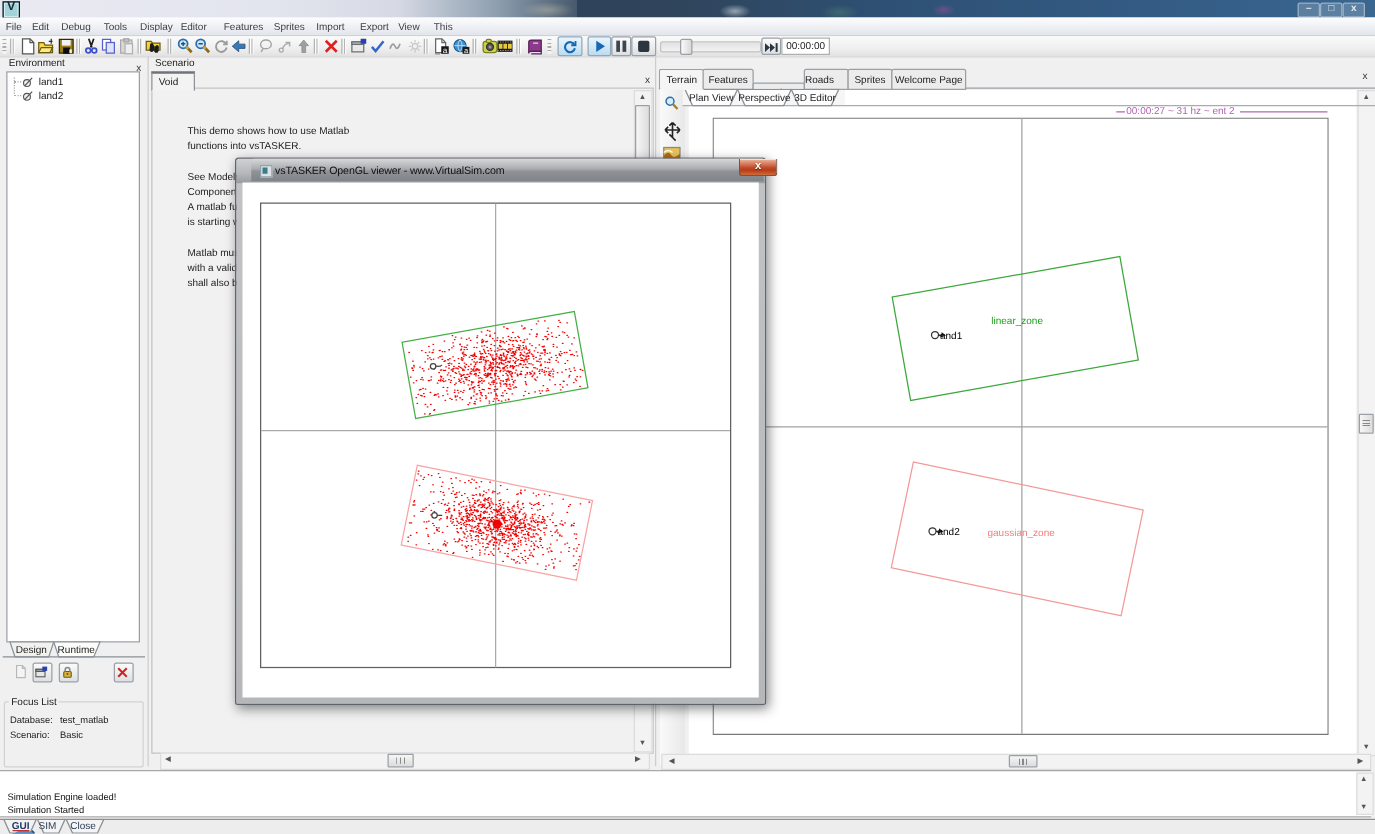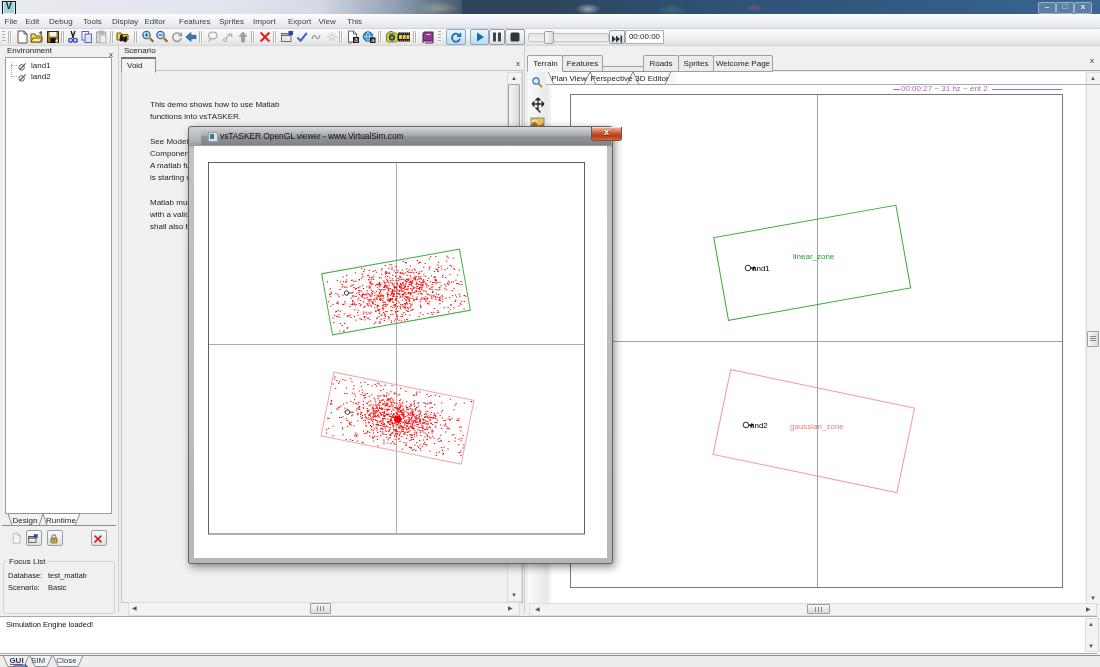--- a/index.html
+++ b/index.html
@@ -22,21 +22,21 @@
 #toolbar{left:0;top:29px;width:1100px;height:16px;background:linear-gradient(#fbfbfb,#efefef 60%,#e2e2e2);border-bottom:1px solid #d6d6d6}
 .tsep{position:absolute;top:2px;height:12px;width:1px;background:#b4b4b4;box-shadow:1px 0 0 #fcfcfc,2px 0 0 #b4b4b4,3px 0 0 #fcfcfc}
 .grip{position:absolute;top:2px;height:12px;width:3px;background:repeating-linear-gradient(#aaa 0 1px,#f4f4f4 1px 3px)}
 .ic{position:absolute;top:1px;width:14px;height:14px}
 .pbtn{position:absolute;top:0px;height:14px;border:1px solid #8ea8bc;border-radius:2px;background:linear-gradient(#eaf5fc,#bcdcf0)}
 .gbtn{position:absolute;top:0px;height:14px;border:1px solid #9aa0a6;border-radius:2px;background:linear-gradient(#fcfcfc,#dcdfe2)}
 .paneltitle{font-size:8px;color:#222}
 .t8{font-size:8px;color:#1a1a1a}
 #msg{left:0;top:616px;width:1097px;height:36px;background:#fff;border-top:1px solid #a8a8a8;border-bottom:1px solid #a8a8a8}
 #msg div{margin:0 0 0 6px;font-size:7.5px;color:#111;line-height:10px}
-#msg div:first-child{margin-top:3px}
+#msg div:first-child{margin-top:16px}
 #bottombar{left:0;top:655px;width:1100px;height:12px;background:#ededed;border-top:1px solid #8f8f8f}
 .sb{position:absolute;background:#f3f3f3;border:1px solid #dcdcdc}
 .sbthumb{position:absolute;background:linear-gradient(#f6f6f6,#dcdcdc);border:1px solid #9aa0a6;border-radius:1px}
 .sbthumbv{position:absolute;background:linear-gradient(90deg,#f6f6f6,#dcdcdc);border:1px solid #9aa0a6;border-radius:1px}
 .arr{position:absolute;font-size:6px;color:#555;line-height:6px}
 #glwin{left:188px;top:126px;width:423px;height:436px;border:1px solid #60656b;border-radius:3px 3px 2px 2px;
  background:linear-gradient(#cfd1d3,#b4b7ba 12px,#9a9da0 19px,#c0c2c4 20px,#b5b7b9 100%);
  box-shadow:2px 3px 9px rgba(0,0,0,.45)}
 #gltitle{position:absolute;left:12px;top:0;right:1px;height:18px;
  background:linear-gradient(#d6d8da,#aaadb0 45%,#8f9296 55%,#808387);border-radius:2px 2px 0 0}
@@ -294,21 +294,21 @@
 <span class="arr" style="left:132px;top:605px">◀</span>
 <span class="arr" style="left:508px;top:605px">▶</span>
 <div class="sbthumb" style="left:310px;top:603px;width:19px;height:9px">
     <div style="margin:2px auto 0;width:7px;height:5px;background:repeating-linear-gradient(90deg,#888 0 1px,transparent 1px 3px)"></div>
   </div>
 <div class="ab" style="left:524px;top:45px;width:1px;height:568px;background:#cdcdcd"></div>
 <div class="ab" style="left:527px;top:70px;width:573px;height:1px;background:#9aa0a6"></div>
 <div class="ab" style="left:527.4px;top:55px;width:34px;height:15px;border:1px solid #9aa0a6;border-bottom:1px solid #f5f5f5;background:#f5f5f5;z-index:3;border-radius:2px 2px 0 0;font-size:8px;color:#222;text-align:center;line-height:15px">Terrain</div>
 <div class="ab" style="left:562px;top:55px;width:39px;height:15px;border:1px solid #9aa0a6;background:#ececec;z-index:1;border-radius:2px 2px 0 0;font-size:8px;color:#222;text-align:center;line-height:15px">Features</div>
 <div class="ab" style="left:602px;top:66px;width:40px;height:15px;border:1px solid #9aa0a6;background:#ececec;z-index:1;border-radius:2px 2px 0 0;font-size:8px;color:#222;text-align:center;line-height:15px">Meshes</div>
-<div class="ab" style="left:643px;top:55px;width:34px;height:15px;border:1px solid #9aa0a6;background:#ececec;z-index:1;border-radius:2px 2px 0 0;font-size:8px;color:#222;text-align:center;line-height:15px">Roads</div>
+<div class="ab" style="left:643px;top:55px;width:34px;height:15px;border:1px solid #9aa0a6;background:#ececec;z-index:1;border-radius:2px 2px 0 0;font-size:8px;color:#222;line-height:15px">Roads</div>
 <div class="ab" style="left:678px;top:55px;width:34px;height:15px;border:1px solid #9aa0a6;background:#ececec;z-index:1;border-radius:2px 2px 0 0;font-size:8px;color:#222;text-align:center;line-height:15px">Sprites</div>
 <div class="ab" style="left:713px;top:55px;width:58px;height:15px;border:1px solid #9aa0a6;background:#ececec;z-index:1;border-radius:2px 2px 0 0;font-size:8px;color:#222;text-align:center;line-height:15px">Welcome Page</div>
 <span class="tx" style="left:1090px;top:56px;font-size:8px;color:#333">x</span>
 <div class="ab" style="left:528px;top:72px;width:20px;height:540px;background:linear-gradient(90deg,#fafafa,#e8e8e8)"><svg width="18" height="120" viewBox="0 0 18 120" style="margin-left:1px;margin-top:2px">
       <circle cx="7" cy="7" r="3.2" fill="#d8ecf8" stroke="#2a6fb0" stroke-width="1.2"></circle>
       <path d="M9.5 9.5l3.5 3.7" stroke="#a87c28" stroke-width="1.8"></path>
       <path d="M9 24v12M3 30h12M9 24l-2.5 2.5M9 24l2.5 2.5M9 36l-2.5-2.5M9 36l2.5 2.5M3 30l2.5-2.5M3 30l2.5 2.5M15 30l-2.5-2.5M15 30l-2.5 2.5" stroke="#222" stroke-width="1.3" fill="none"></path>
       <rect x="2" y="44" width="13" height="11" fill="#e8c35a" stroke="#888"></rect>
       <path d="M2 51c2-3 4-4 6-1s4 1 7-1v5H2z" fill="#b06a1a"></path>
       <path d="M2 48c2-2 5-2 7 0" stroke="#fff" fill="none"></path>
@@ -385,20 +385,21 @@
 <path d="M202.2 273.6h.5M178.8 260.9h.5M213.3 261.6h.5M200.9 261.6h.5M196.5 274.1h.5M219.0 269.3h.5M222.5 289.8h.5M199.4 256.3h.5M233.7 265.2h.5M165.5 263.4h.5M179.7 269.2h.5M173.2 266.9h.5M216.7 262.8h.5M225.5 268.4h.5M192.2 279.9h.5M190.2 265.3h.5M178.0 261.7h.5M217.4 281.8h.5M228.1 281.5h.5M191.1 269.8h.5M196.0 288.9h.5M197.4 256.4h.5M202.2 276.1h.5M215.0 268.1h.5M152.1 272.7h.5M193.5 259.9h.5M220.2 282.7h.5M184.1 264.1h.5M226.5 304.2h.5M234.6 281.1h.5M178.0 290.9h.5M187.4 261.8h.5M234.2 272.0h.5M166.3 268.7h.5M183.7 250.0h.5M169.3 255.3h.5M201.1 287.9h.5M209.3 285.4h.5M215.0 272.3h.5M207.6 285.2h.5M171.4 270.8h.5M228.9 282.5h.5M204.3 262.2h.5M192.8 280.5h.5M243.1 274.2h.5M203.2 288.3h.5M213.6 263.3h.5M217.0 302.0h.5M249.9 274.6h.5M206.1 258.2h.5M221.2 263.8h.5M150.6 265.8h.5M181.0 270.9h.5M250.9 274.5h.5M246.3 289.2h.5M196.0 291.7h.5M183.2 269.6h.5M171.2 274.2h.5M174.7 276.1h.5M188.7 278.6h.5M168.3 246.8h.5M197.7 287.6h.5M199.5 271.4h.5M175.3 268.5h.5M171.6 279.3h.5M182.5 240.0h.5M190.5 278.9h.5M197.6 274.8h.5M212.3 292.6h.5M163.3 268.8h.5M192.5 285.3h.5M201.5 284.2h.5M212.7 262.0h.5M222.3 276.1h.5M195.6 263.6h.5M230.9 277.8h.5M256.2 274.1h.5M216.3 259.2h.5M238.3 278.5h.5M225.9 273.9h.5M212.6 279.7h.5M195.5 288.9h.5M210.2 270.2h.5M249.9 279.7h.5M203.0 285.7h.5M184.6 279.4h.5M196.2 254.1h.5M221.4 275.9h.5M193.0 254.1h.5M226.2 267.7h.5M221.5 270.4h.5M209.7 271.7h.5M241.8 276.5h.5M174.9 268.4h.5M191.5 272.9h.5M197.2 287.5h.5M211.4 282.0h.5M176.5 255.0h.5M188.7 283.4h.5M232.4 281.1h.5M197.7 258.1h.5M226.5 265.9h.5M198.6 271.3h.5M187.0 269.5h.5M214.5 277.7h.5M235.9 262.0h.5M203.3 268.1h.5M170.2 287.3h.5M189.9 250.4h.5M196.3 255.8h.5M197.5 270.8h.5M181.9 270.4h.5M219.8 268.7h.5M179.4 268.3h.5M225.3 274.8h.5M181.6 258.1h.5M181.7 266.7h.5M228.9 273.2h.5M218.3 278.2h.5M194.2 277.0h.5M191.7 259.6h.5M198.3 269.4h.5M206.4 260.8h.5M209.4 268.8h.5M226.1 277.4h.5M183.4 274.9h.5M205.0 263.3h.5M203.3 278.2h.5M173.1 264.3h.5M229.6 273.9h.5M240.8 276.5h.5M204.3 265.2h.5M163.5 267.2h.5M187.6 254.9h.5M222.8 280.2h.5M159.0 256.7h.5M155.6 277.4h.5M192.5 263.9h.5M212.4 276.6h.5M219.5 282.4h.5M223.5 283.7h.5M146.9 276.7h.5M186.1 285.6h.5M181.2 265.7h.5M181.6 262.5h.5M216.6 289.7h.5M210.8 277.9h.5M186.3 267.5h.5M207.3 273.3h.5M205.2 281.9h.5M228.8 286.0h.5M194.7 248.0h.5M218.0 266.9h.5M187.9 263.4h.5M214.4 263.7h.5M199.5 283.6h.5M205.9 286.0h.5M203.0 271.0h.5M233.0 293.7h.5M188.5 266.4h.5M180.1 282.8h.5M189.6 278.6h.5M213.1 277.5h.5M218.0 281.9h.5M203.6 268.3h.5M187.2 282.4h.5M195.9 268.2h.5M188.0 276.7h.5M216.5 267.9h.5M205.4 266.1h.5M208.9 276.4h.5M205.3 276.0h.5M203.2 287.6h.5M229.2 277.3h.5M193.2 275.7h.5M212.4 280.0h.5M209.8 296.6h.5M188.3 272.7h.5M241.2 269.7h.5M211.9 259.9h.5M180.7 264.8h.5M224.2 278.2h.5M218.3 263.6h.5M221.3 264.0h.5M201.6 262.1h.5M196.5 270.6h.5M206.0 279.1h.5M176.6 259.0h.5M209.1 264.3h.5M202.8 285.1h.5M219.2 293.6h.5M198.3 276.5h.5M217.8 268.5h.5M175.0 259.7h.5M186.3 275.5h.5M223.8 257.2h.5M237.9 261.5h.5M220.7 284.8h.5M175.2 250.3h.5M183.5 258.9h.5M186.5 289.6h.5M230.9 271.5h.5M188.1 282.4h.5M209.2 269.3h.5M215.7 262.1h.5M212.5 277.7h.5M200.8 269.7h.5M208.9 281.3h.5M224.6 260.0h.5M206.1 277.4h.5M202.2 273.7h.5M218.7 283.2h.5M235.1 280.9h.5M257.8 272.3h.5M177.1 280.5h.5M207.8 282.3h.5M204.2 281.8h.5M179.4 273.5h.5M197.0 274.4h.5M190.6 263.3h.5M186.7 249.7h.5M194.0 253.3h.5M217.3 272.9h.5M186.5 244.5h.5M193.8 262.9h.5M199.0 279.7h.5M184.5 257.8h.5M173.6 285.6h.5M173.2 247.6h.5M186.1 275.1h.5M236.8 257.5h.5M166.7 267.6h.5M217.5 291.8h.5M184.3 264.1h.5M185.7 254.5h.5M221.7 262.9h.5M213.4 280.2h.5M214.7 282.7h.5M202.0 275.3h.5M222.2 269.7h.5M192.0 257.3h.5M212.0 264.0h.5M225.5 264.5h.5M205.4 254.5h.5M182.7 278.2h.5M235.6 291.0h.5M195.7 283.4h.5M178.9 284.4h.5M217.7 266.9h.5M233.8 257.4h.5M214.7 275.5h.5M178.6 263.0h.5M206.9 259.6h.5M209.0 276.6h.5M217.6 268.9h.5M171.9 271.5h.5M175.7 269.5h.5M209.2 262.9h.5M203.7 270.7h.5M214.1 267.2h.5M227.3 279.1h.5M174.8 264.1h.5M181.4 255.8h.5M190.1 272.4h.5M235.8 274.6h.5M199.3 268.0h.5M223.6 275.8h.5M148.4 283.0h.5M207.2 275.4h.5M223.2 272.4h.5M234.6 270.0h.5M191.9 250.6h.5M246.4 279.0h.5M186.4 267.3h.5M236.0 271.3h.5M238.7 285.5h.5M201.6 274.6h.5M174.3 271.9h.5M251.5 277.8h.5M209.2 288.0h.5M177.5 271.9h.5M216.0 266.7h.5M181.7 266.7h.5M205.7 282.1h.5M182.0 260.0h.5M153.0 274.4h.5M219.2 269.8h.5M192.6 249.6h.5M199.4 277.9h.5M207.0 266.4h.5M199.8 270.8h.5M188.8 266.5h.5M209.1 283.5h.5M216.5 273.6h.5M206.7 280.8h.5M198.0 260.8h.5M204.5 271.9h.5M237.3 271.5h.5M229.8 276.2h.5M194.6 292.1h.5M219.1 265.8h.5M216.5 277.6h.5M218.2 270.1h.5M205.4 275.7h.5M217.6 264.8h.5M199.7 264.2h.5M224.1 256.7h.5M214.6 286.0h.5M220.2 274.6h.5M219.5 276.6h.5M220.5 260.3h.5M186.3 283.0h.5M178.6 277.3h.5M209.6 268.0h.5M196.9 272.3h.5M222.0 271.6h.5M190.1 277.9h.5M200.2 246.9h.5M176.5 267.3h.5M202.4 273.2h.5M195.2 278.0h.5M231.8 265.7h.5M208.2 263.8h.5M237.3 266.4h.5M187.3 277.4h.5M170.7 268.7h.5M226.1 286.9h.5M214.4 281.9h.5M237.5 285.0h.5M193.7 257.2h.5M169.2 262.3h.5M236.5 292.1h.5M211.6 276.8h.5M195.9 259.9h.5M253.9 273.0h.5M208.8 268.2h.5M190.0 266.6h.5M215.0 275.4h.5M195.9 270.5h.5M188.7 273.8h.5M213.7 285.1h.5M206.8 279.4h.5M205.3 261.6h.5M200.8 293.1h.5M178.9 264.9h.5M223.7 269.2h.5M245.5 292.2h.5M210.4 288.2h.5M233.3 283.4h.5M246.6 294.7h.5M202.8 270.5h.5M193.0 268.8h.5M188.9 258.0h.5M194.9 281.6h.5M223.2 278.6h.5M200.5 289.4h.5M232.7 275.4h.5M191.0 282.2h.5M241.7 281.8h.5M196.7 289.4h.5M205.0 273.6h.5M205.4 288.4h.5M203.9 262.7h.5M205.1 269.2h.5M220.3 271.1h.5M202.1 284.0h.5M220.3 254.8h.5M192.1 258.8h.5M189.3 272.6h.5M176.7 267.3h.5M221.7 276.4h.5M187.8 274.4h.5M216.0 273.2h.5M207.1 280.7h.5M206.2 287.1h.5M203.3 263.2h.5M215.8 288.6h.5M218.3 267.8h.5M243.8 267.2h.5M201.9 271.5h.5M198.9 270.4h.5M180.5 270.6h.5M255.0 270.7h.5M192.0 268.8h.5M225.1 270.3h.5M220.6 286.8h.5M180.8 268.0h.5M194.3 263.7h.5M224.2 265.2h.5M206.4 272.3h.5M175.4 286.5h.5M212.5 255.7h.5M239.7 272.1h.5M211.1 286.2h.5M215.7 284.9h.5M233.7 275.7h.5M252.1 280.3h.5M207.7 268.1h.5M194.8 260.9h.5M205.1 269.2h.5M194.7 275.7h.5M176.2 270.2h.5M205.4 256.8h.5M185.6 266.3h.5M233.3 271.2h.5M200.5 284.2h.5M152.7 247.5h.5M185.5 256.4h.5M215.4 260.4h.5M183.4 286.5h.5M192.7 267.9h.5M184.0 278.6h.5M220.0 257.6h.5M194.0 268.0h.5M179.1 291.7h.5M221.4 274.4h.5M180.7 253.9h.5M209.0 266.9h.5M182.8 261.9h.5M194.0 268.7h.5M192.4 268.4h.5M179.5 262.3h.5M193.1 254.3h.5M234.0 277.9h.5M178.7 266.9h.5M248.2 264.4h.5M218.9 281.2h.5M236.3 277.0h.5M188.4 287.4h.5M224.6 281.6h.5M208.2 266.4h.5M248.1 271.9h.5M189.7 288.4h.5M226.8 289.5h.5M188.8 275.3h.5M231.0 287.1h.5M197.5 257.0h.5M176.3 279.5h.5M173.4 265.2h.5M190.1 269.7h.5M233.3 289.8h.5M172.9 272.7h.5M189.0 253.9h.5M198.4 279.0h.5M203.2 271.2h.5M204.7 285.9h.5M236.2 281.8h.5M196.3 278.4h.5M172.9 257.1h.5M219.7 268.1h.5M195.4 260.3h.5M196.5 275.9h.5M206.9 264.8h.5M237.1 277.4h.5M224.3 301.4h.5M201.3 284.0h.5M189.6 298.0h.5M213.3 269.9h.5M187.5 263.3h.5M164.9 263.5h.5M186.4 279.4h.5M224.8 271.6h.5M183.3 293.5h.5M193.0 264.6h.5M230.6 296.3h.5M235.8 271.9h.5M236.1 273.6h.5M185.1 276.0h.5M213.4 277.5h.5M232.4 277.9h.5M225.7 275.0h.5M193.9 276.4h.5M199.3 268.4h.5M182.8 290.8h.5M189.7 280.6h.5M209.7 281.6h.5M212.8 266.2h.5M216.3 280.6h.5M208.5 268.4h.5M232.6 270.4h.5M196.7 245.8h.5M209.2 268.2h.5M159.1 243.0h.5M222.9 261.5h.5M213.0 289.2h.5M222.5 273.0h.5M206.0 264.4h.5M200.6 290.2h.5M203.6 265.6h.5M226.1 299.0h.5M183.5 265.6h.5M200.9 276.3h.5M217.5 271.5h.5M197.3 265.4h.5M183.6 270.9h.5M194.6 285.6h.5M210.4 275.2h.5M239.8 269.4h.5M196.3 252.7h.5M155.0 276.0h.5M227.2 269.9h.5M206.1 261.9h.5M215.8 280.3h.5M200.5 277.5h.5M201.8 279.0h.5M163.7 258.3h.5M219.6 255.8h.5M178.7 273.8h.5M217.4 275.2h.5M162.4 264.0h.5M230.2 268.5h.5M198.1 277.5h.5M153.2 263.3h.5M204.6 276.1h.5M202.2 285.6h.5M205.3 270.6h.5M179.6 264.2h.5M251.0 278.8h.5M195.1 253.7h.5M224.7 272.6h.5M147.1 271.5h.5M214.1 282.7h.5M214.2 268.3h.5M204.6 259.2h.5M228.1 281.8h.5M189.6 269.6h.5M211.9 275.3h.5M198.1 286.7h.5M208.9 270.7h.5M179.4 279.0h.5M215.8 277.6h.5M212.6 282.8h.5M210.5 265.8h.5M209.5 272.3h.5M193.8 273.2h.5M190.2 267.6h.5M197.9 271.5h.5M211.4 270.5h.5M173.3 285.1h.5M205.4 248.3h.5M234.5 286.8h.5M218.3 276.0h.5M185.5 256.1h.5M230.9 270.7h.5M170.5 249.2h.5M197.7 277.2h.5M225.5 284.3h.5M216.8 279.1h.5M207.5 290.4h.5M184.9 250.2h.5M171.2 251.7h.5M215.6 269.6h.5M207.8 280.5h.5M238.2 284.0h.5M193.1 258.5h.5M179.8 267.4h.5M189.8 277.4h.5M167.0 248.7h.5M193.9 275.9h.5M199.5 280.9h.5M196.5 281.9h.5M238.6 290.2h.5M242.9 276.3h.5M199.8 248.1h.5M193.6 254.7h.5M231.6 267.5h.5M226.0 273.4h.5M174.8 273.6h.5M187.0 268.5h.5M185.4 271.1h.5M172.3 280.1h.5M193.8 252.6h.5M175.3 268.5h.5M217.4 281.4h.5M210.3 286.9h.5M161.6 286.9h.5M186.8 279.5h.5M192.3 258.1h.5M231.4 283.7h.5M190.8 260.0h.5M220.7 279.8h.5M238.8 272.2h.5M185.2 262.5h.5M213.9 276.8h.5M206.6 265.8h.5M222.1 276.4h.5M174.1 265.3h.5M194.3 275.7h.5M169.0 258.5h.5M221.3 263.0h.5M164.9 245.0h.5M203.9 276.9h.5M168.3 271.5h.5M189.6 257.7h.5M189.6 249.0h.5M203.5 279.2h.5M215.1 274.5h.5M226.5 285.0h.5M233.0 278.2h.5M201.7 285.1h.5M179.1 271.2h.5M230.3 276.6h.5M174.9 276.8h.5M206.1 260.5h.5M188.9 268.5h.5M190.2 270.6h.5M208.5 269.7h.5M178.6 270.4h.5M202.5 267.5h.5M205.2 254.5h.5M222.5 296.6h.5M228.2 276.8h.5M221.2 272.6h.5M208.1 257.7h.5M241.1 280.0h.5M225.6 274.3h.5M179.8 252.1h.5M208.3 285.5h.5M212.2 283.8h.5M189.9 249.8h.5M207.9 281.3h.5M198.7 263.2h.5M183.2 276.4h.5M204.3 277.9h.5M188.6 280.1h.5M176.5 272.8h.5M201.4 287.7h.5M164.8 261.1h.5M229.3 274.0h.5M197.3 267.8h.5M206.9 268.5h.5M220.4 299.0h.5M224.0 278.5h.5M195.0 284.5h.5M210.6 276.8h.5M225.1 276.1h.5M232.6 288.5h.5M188.3 262.7h.5M209.1 281.1h.5M177.8 281.2h.5M184.3 270.0h.5M201.7 274.2h.5M199.9 267.9h.5M178.5 275.2h.5M182.0 278.5h.5M199.4 283.4h.5M173.0 262.4h.5M206.5 273.7h.5M179.0 258.9h.5M232.6 282.8h.5M205.3 280.6h.5M218.7 277.2h.5M195.1 270.0h.5M226.0 281.4h.5M213.4 277.6h.5M218.1 280.4h.5M206.8 265.7h.5M218.2 266.6h.5M201.8 266.9h.5M218.1 265.8h.5M195.9 274.0h.5M192.2 291.2h.5M206.3 273.8h.5M208.7 256.1h.5M203.6 263.8h.5M188.4 258.7h.5M196.4 276.0h.5M223.0 278.5h.5M202.4 290.6h.5M210.3 274.6h.5M192.4 268.4h.5M230.7 290.9h.5M200.7 261.6h.5M215.2 274.3h.5M200.5 283.7h.5M228.7 279.9h.5M168.3 269.5h.5M160.3 253.7h.5M198.7 254.9h.5M149.2 258.0h.5M183.5 278.7h.5M188.0 263.2h.5M199.0 259.8h.5M219.8 259.0h.5M169.2 285.2h.5M217.0 258.2h.5M230.8 271.1h.5M240.0 267.2h.5M177.1 274.0h.5M198.5 253.1h.5M247.4 266.0h.5M181.0 269.7h.5M231.2 260.6h.5M210.3 279.0h.5M213.1 286.6h.5M166.9 266.0h.5M177.8 240.0h.5M185.4 261.6h.5M217.3 272.3h.5M218.1 289.4h.5M182.9 284.3h.5M207.7 283.8h.5M206.2 273.4h.5M182.8 265.6h.5M179.5 266.4h.5M162.0 257.2h.5M178.7 262.6h.5M185.7 262.4h.5M228.8 277.1h.5M217.6 288.7h.5M200.4 257.3h.5M204.8 292.4h.5M182.0 274.6h.5M148.8 270.9h.5M206.9 272.6h.5M213.8 273.8h.5M181.8 281.0h.5M228.2 273.1h.5M226.0 267.0h.5M219.0 274.8h.5M161.4 257.8h.5M199.4 285.9h.5M214.6 276.3h.5M181.1 273.7h.5M189.8 270.4h.5M219.8 275.9h.5M243.6 293.1h.5M218.5 279.1h.5M156.2 293.8h.5M173.8 238.6h.5M174.2 276.7h.5M242.2 309.5h.5M148.1 281.8h.5M212.2 299.2h.5M157.7 235.8h.5M190.3 266.1h.5M159.9 279.8h.5M170.6 236.3h.5M244.9 306.0h.5M200.7 298.3h.5M202.6 262.4h.5M212.2 296.9h.5M277.3 255.6h.5M190.4 255.7h.5M164.6 256.5h.5M264.9 293.1h.5M136.9 255.5h.5M170.9 268.8h.5M203.9 249.0h.5M186.9 239.9h.5M232.5 248.4h.5M245.9 269.6h.5M228.5 284.4h.5M240.2 297.6h.5M228.6 281.6h.5M139.1 280.1h.5M189.8 296.2h.5M216.9 301.7h.5M193.8 293.8h.5M218.4 304.2h.5M171.4 276.8h.5M167.3 240.7h.5M222.2 247.9h.5M216.9 259.3h.5M215.1 301.3h.5M205.4 261.9h.5M219.3 249.4h.5M180.4 290.5h.5M189.3 243.4h.5M194.1 253.3h.5M241.4 249.2h.5M218.7 293.4h.5M193.5 297.1h.5M232.9 293.2h.5M231.7 298.3h.5M197.1 252.0h.5M267.5 292.4h.5M202.6 257.6h.5M247.3 301.6h.5M197.2 258.9h.5M212.1 261.3h.5M183.8 299.8h.5M236.4 268.2h.5M226.0 302.4h.5M169.5 249.5h.5M241.7 270.1h.5M211.5 298.9h.5M207.0 264.7h.5M157.0 276.3h.5M148.9 288.8h.5M242.6 306.8h.5M232.4 299.2h.5M225.7 246.0h.5M177.6 248.8h.5M145.1 271.4h.5M244.6 295.5h.5M150.4 247.4h.5M254.6 295.6h.5M174.7 269.6h.5M137.2 266.7h.5M153.3 280.4h.5M201.6 270.7h.5M184.1 252.7h.5M241.5 272.5h.5M228.1 280.9h.5M247.2 295.1h.5M223.5 300.0h.5M184.9 259.4h.5M217.0 301.8h.5M201.7 247.3h.5M222.2 287.7h.5M234.8 250.6h.5M240.5 268.3h.5M144.1 261.2h.5M202.9 261.4h.5M253.8 302.9h.5M239.0 271.5h.5M177.2 283.7h.5M199.0 281.0h.5M155.6 278.4h.5M188.4 285.9h.5M265.7 306.5h.5M222.4 286.3h.5M191.5 259.7h.5M229.8 298.1h.5M182.5 278.9h.5M192.9 263.4h.5M217.1 293.8h.5M214.6 271.6h.5M190.9 239.2h.5M237.9 287.1h.5M268.7 301.9h.5M196.8 273.3h.5M169.3 261.3h.5M145.2 235.8h.5M265.4 281.1h.5M218.5 282.0h.5M206.3 253.8h.5M263.2 273.9h.5M221.5 304.5h.5M208.2 303.1h.5M256.3 253.2h.5M132.4 283.7h.5M145.3 261.3h.5M139.0 238.0h.5M248.8 308.4h.5M228.2 300.7h.5M261.2 292.1h.5M183.4 237.3h.5M138.8 289.8h.5M164.5 262.1h.5M236.7 249.6h.5M192.0 288.5h.5M245.4 250.4h.5M265.0 272.7h.5M136.6 258.1h.5M229.5 298.1h.5M222.0 273.2h.5M175.5 290.0h.5M260.8 259.1h.5M231.2 274.7h.5M253.7 281.8h.5M182.5 261.2h.5M204.2 263.1h.5M165.2 260.4h.5M183.2 262.2h.5M180.8 238.5h.5M236.7 256.1h.5M191.2 284.8h.5M172.8 286.7h.5M178.7 292.3h.5M235.8 305.1h.5M261.9 257.7h.5M253.6 282.6h.5M260.8 295.0h.5M151.1 234.4h.5M159.9 239.7h.5M182.6 282.5h.5M162.3 289.7h.5M190.9 280.7h.5M264.6 306.6h.5M264.6 298.7h.5M185.6 259.8h.5M163.5 295.1h.5M141.4 242.4h.5M206.3 242.4h.5M220.2 290.9h.5M134.3 282.3h.5M163.0 262.2h.5M264.6 274.5h.5M163.6 275.0h.5M169.2 274.2h.5M217.3 291.3h.5M266.6 284.9h.5M186.7 262.5h.5M184.0 268.3h.5M150.8 262.2h.5M266.9 304.9h.5M220.3 249.0h.5M229.7 256.5h.5M181.8 259.7h.5M157.0 279.0h.5M137.6 257.9h.5M174.4 255.9h.5M179.2 295.1h.5M226.4 275.4h.5M158.3 247.2h.5M249.0 307.4h.5M189.6 294.1h.5M179.7 264.5h.5M167.4 266.6h.5M163.6 288.2h.5M247.5 257.0h.5M140.4 233.1h.5M152.0 293.4h.5M255.2 282.8h.5M222.5 246.1h.5M160.5 289.9h.5M160.4 247.9h.5M240.5 258.5h.5M146.7 260.1h.5M198.5 295.5h.5M230.5 283.5h.5M205.8 295.4h.5M158.5 268.9h.5M199.7 297.1h.5M156.6 255.4h.5M255.5 273.5h.5M173.0 257.6h.5M166.7 236.8h.5M192.9 246.9h.5M262.8 274.6h.5M222.6 261.3h.5M208.7 260.4h.5M235.4 256.9h.5M148.5 233.6h.5M195.6 278.5h.5M186.3 256.7h.5M170.2 252.0h.5M132.3 287.0h.5M144.0 263.1h.5M171.2 248.1h.5M142.5 263.0h.5M196.7 297.5h.5M142.5 234.6h.5M270.1 257.0h.5M249.9 301.1h.5M185.1 238.0h.5M269.5 299.0h.5M212.0 274.1h.5M197.0 274.1h.5M267.0 281.2h.5M259.6 288.4h.5M171.9 287.4h.5M182.5 264.5h.5M215.7 294.6h.5M165.4 260.8h.5M144.4 237.4h.5M155.2 277.7h.5M167.4 272.5h.5M266.6 309.6h.5M137.3 254.4h.5M268.9 289.6h.5M188.2 254.1h.5M203.5 266.1h.5M166.4 270.8h.5M257.8 289.2h.5M225.5 294.5h.5M136.3 257.8h.5M168.2 296.7h.5M157.4 269.8h.5M251.4 286.0h.5M161.1 250.1h.5M152.2 241.8h.5M152.7 256.7h.5M232.7 258.2h.5M232.2 268.8h.5M219.6 303.3h.5M266.9 294.9h.5M231.0 257.5h.5M239.8 292.1h.5M133.5 272.3h.5M277.1 255.6h.5M197.8 239.7h.5M207.8 268.6h.5M190.8 257.8h.5M204.5 293.3h.5M140.7 230.9h.5M156.6 232.8h.5M248.4 304.5h.5M259.6 263.9h.5M220.2 288.5h.5M208.2 266.7h.5M163.6 268.0h.5M179.3 287.0h.5M247.5 282.4h.5M162.4 290.6h.5M240.8 271.0h.5M168.1 244.0h.5M205.0 289.8h.5M211.6 245.4h.5M168.7 296.1h.5M222.6 248.9h.5M161.2 288.8h.5M229.4 294.1h.5M233.4 290.5h.5M158.3 294.5h.5M134.8 272.3h.5" stroke="#f50000" stroke-width="1" stroke-linecap="round" fill="none"></path>
 <circle cx="203.6" cy="273.2" r="3.6" fill="#f00000"></circle>
 <circle cx="152.5" cy="147" r="2.2" fill="#fff" stroke="#444"></circle>
 <path d="M154.7 147h4" stroke="#444"></path>
 <circle cx="153.6" cy="266.2" r="2.2" fill="#fff" stroke="#444"></circle>
 <path d="M155.8 266.2h4" stroke="#444"></path>
 </svg></div>
   </div>
 <div id="msg" class="ab">
     <div>Simulation Engine loaded!</div>
+    <div>Simulation Started</div>
   </div>
 <div class="sb" style="left:1085px;top:618px;width:12px;height:32px"></div>
 <span class="arr" style="left:1088px;top:621px">▲</span>
 <span class="arr" style="left:1088px;top:643px">▼</span>
 <div id="bottombar" class="ab"></div>
 <svg class="ab" style="left:0;top:655px" width="140" height="12" viewBox="0 0 140 12">
     <ellipse cx="19" cy="13" rx="8.5" ry="5.5" fill="#4a7cb4" stroke="#1d4878"></ellipse>
     <path d="M3 .5H29L24 11.5H8Z" fill="#f2f2f2" stroke="#8a8f94"></path>
     <path d="M30 .5H52L47 11.5H35Z" fill="#f4f4f4" stroke="#8a8f94"></path>
     <path d="M53 .5H83L78 11.5H58Z" fill="#f4f4f4" stroke="#8a8f94"></path>

